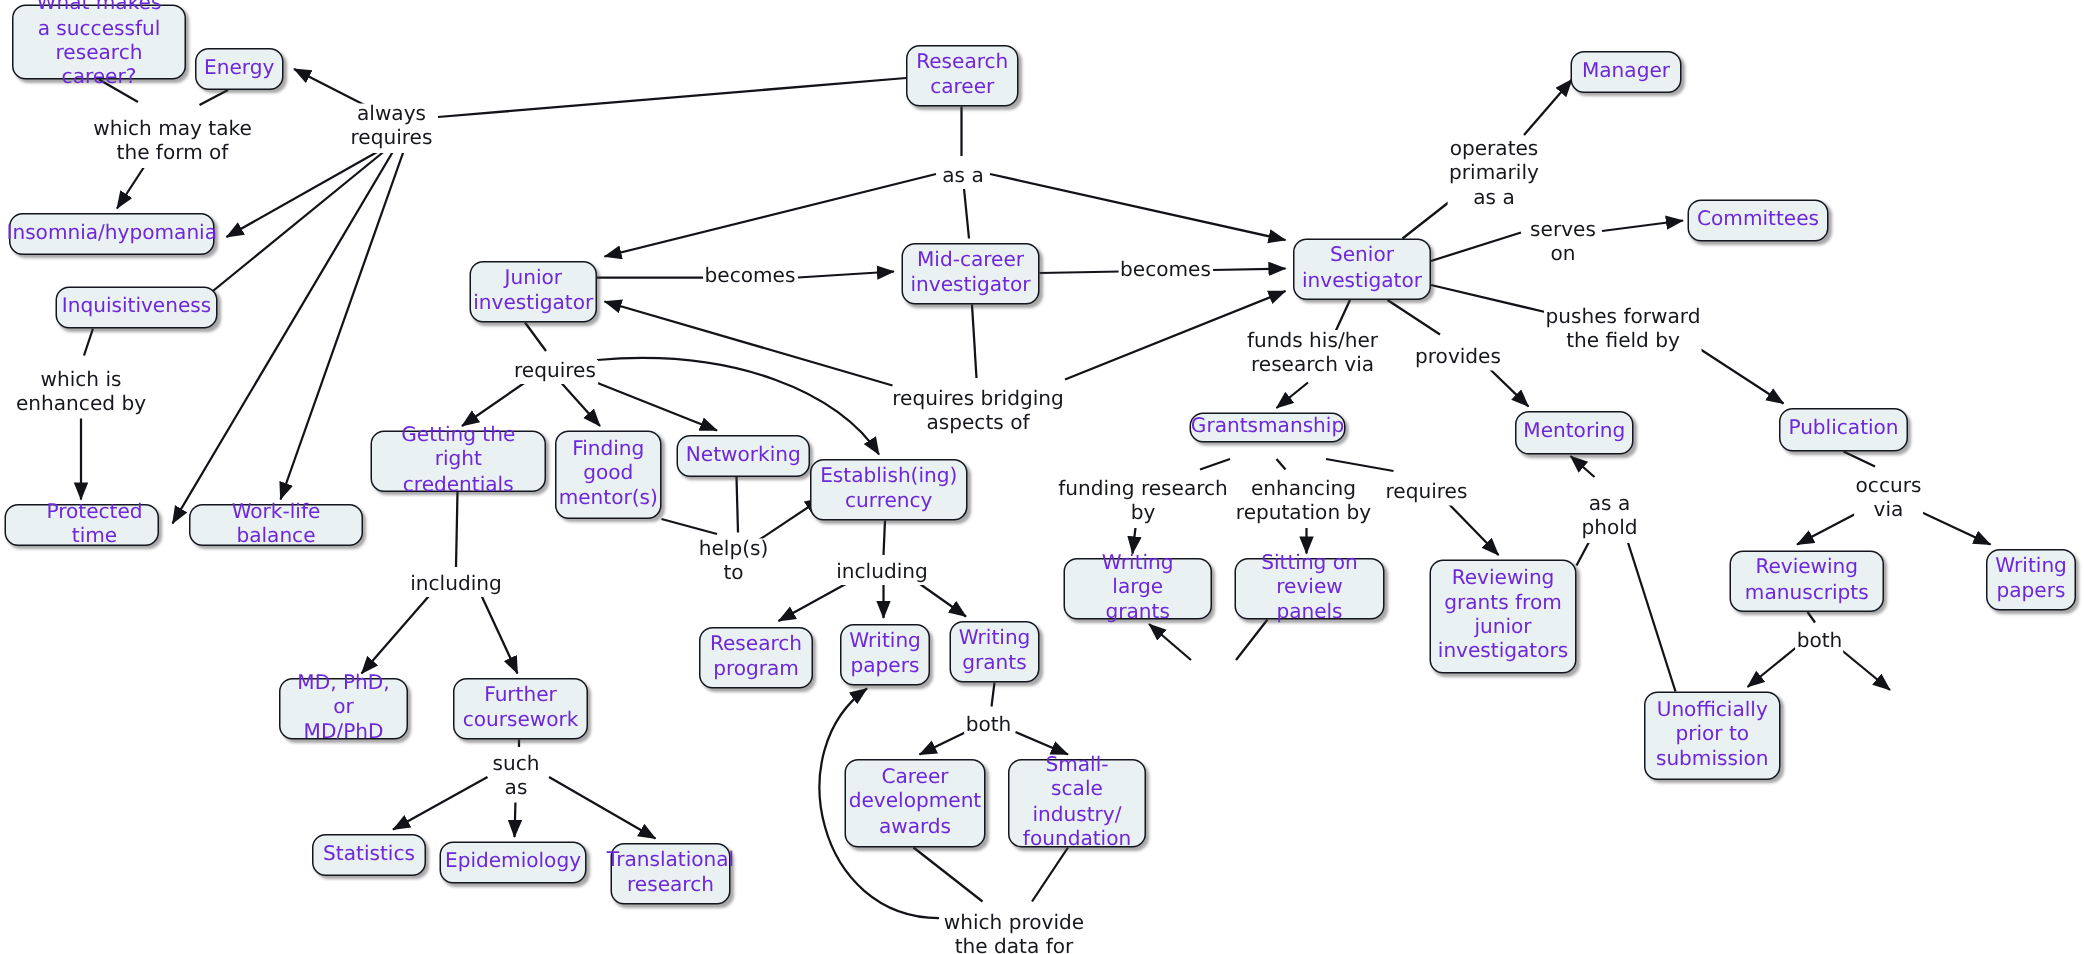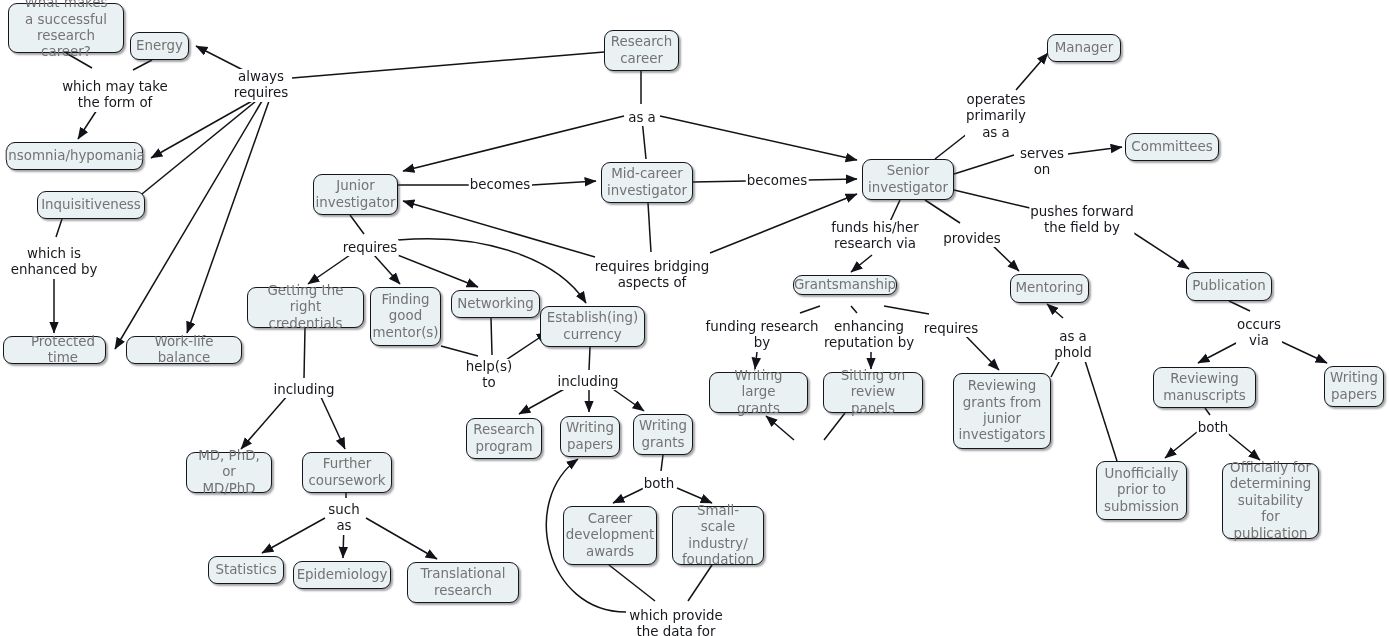--- a/index.html
+++ b/index.html
@@ -23,21 +23,21 @@
     height: 636px;
     pointer-events: none;
   }
   .node {
     position: absolute;
     box-sizing: border-box;
     background: #eaf1f3;
     border: 1.6px solid #14161f;
     border-radius: 9px;
     box-shadow: 2px 2px 2px rgba(60,60,60,0.45);
-    color: #737373;
+    color: #6d28d9;
     font-size: 13.4px;
     line-height: 16.4px;
     text-align: center;
     display: flex;
     align-items: center;
     justify-content: center;
     padding: 3px 7px;
     white-space: pre-line;
     z-index: 3;
   }
@@ -209,21 +209,21 @@
 currency</div>
   <div class="node" style="left: 793px; top: 275px; width: 104px; height: 20px;">Grantsmanship</div>
   <div class="node" style="left: 1010px; top: 274px; width: 79px; height: 29px;">Mentoring</div>
   <div class="node" style="left: 1186px; top: 272px; width: 86px; height: 29px;">Publication</div>
   <div class="node" style="left: 186px; top: 452px; width: 86px; height: 41px;">MD, PhD,
 or MD/PhD</div>
   <div class="node" style="left: 302px; top: 452px; width: 90px; height: 41px;">Further
 coursework</div>
   <div class="node" style="left: 208px; top: 556px; width: 76px; height: 28px;">Statistics</div>
   <div class="node" style="left: 293px; top: 561px; width: 98px; height: 28px;">Epidemiology</div>
-  <div class="node" style="left: 407px; top: 562px; width: 112px; height: 41px;">Translational
+  <div class="node" style="left: 407px; top: 562px; width: 80px; height: 41px;">Translational
 research</div>
   <div class="node" style="left: 466px; top: 418px; width: 76px; height: 41px;">Research
 program</div>
   <div class="node" style="left: 560px; top: 416px; width: 60px; height: 41px;">Writing
 papers</div>
   <div class="node" style="left: 633px; top: 414px; width: 60px; height: 41px;">Writing
 grants</div>
   <div class="node" style="left: 563px; top: 506px; width: 94px; height: 59px;">Career
 development
 awards</div>
@@ -238,24 +238,20 @@
 grants from
 junior
 investigators</div>
   <div class="node" style="left: 1153px; top: 367px; width: 103px; height: 41px;">Reviewing
 manuscripts</div>
   <div class="node" style="left: 1324px; top: 366px; width: 60px; height: 41px;">Writing
 papers</div>
   <div class="node" style="left: 1096px; top: 461px; width: 91px; height: 59px;">Unofficially
 prior to
 submission</div>
-  <div class="node" style="left: 1222px; top: 463px; width: 97px; height: 76px;">Officially for
-determining
-suitability for
-publication</div>
 
   <div class="link-label" style="left: 261px; top: 69px;">always
 requires</div>
   <div class="link-label" style="left: 115px; top: 79px;">which may take
 the form of</div>
   <div class="link-label" style="left: 54px; top: 246px;">which is
 enhanced by</div>
   <div class="link-label" style="left: 642px; top: 110px;">as a</div>
   <div class="link-label" style="left: 500px; top: 177px;">becomes</div>
   <div class="link-label" style="left: 777px; top: 173px;">becomes</div>

